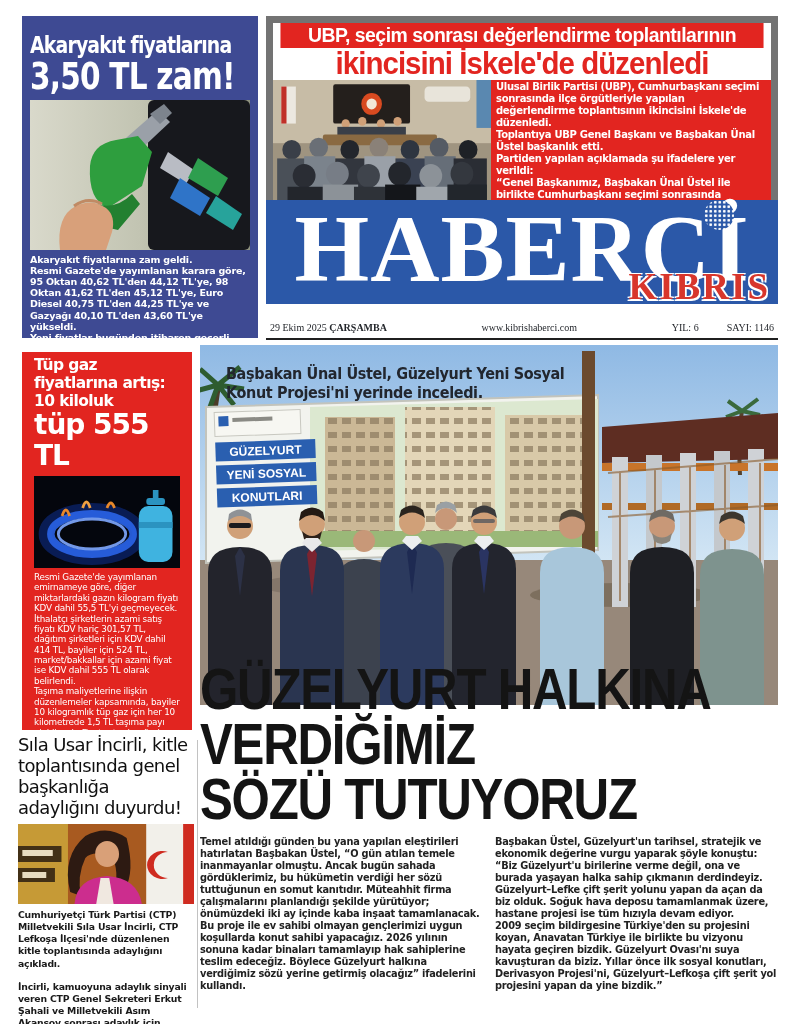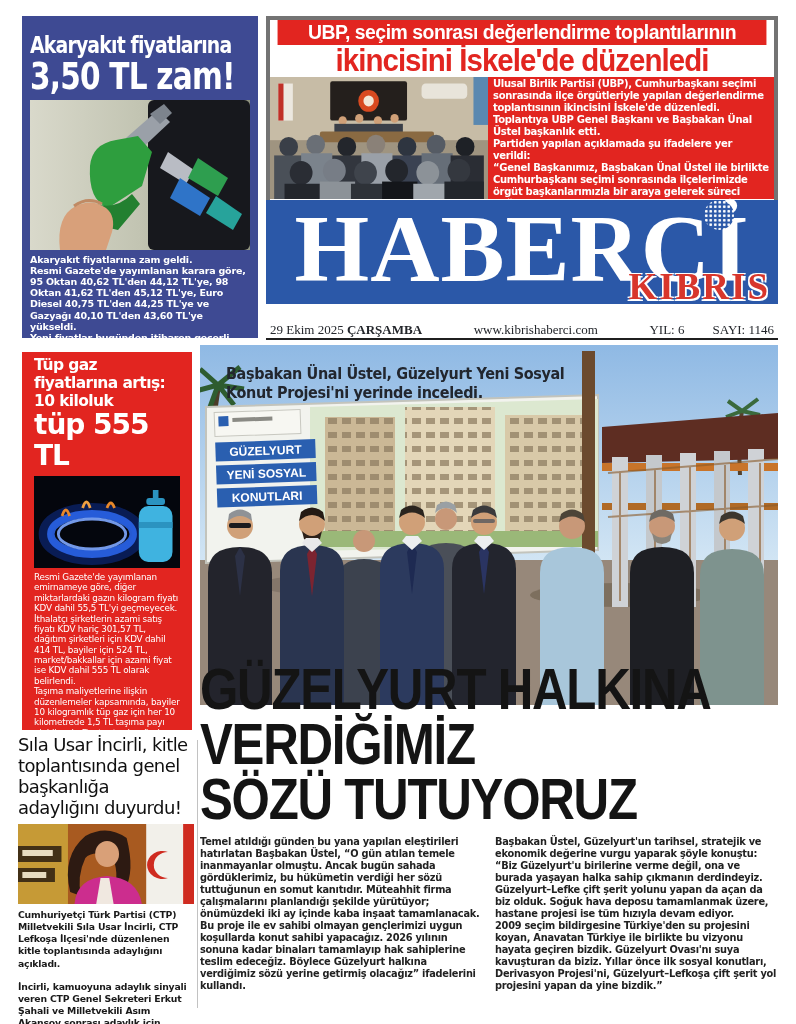--- a/index.html
+++ b/index.html
@@ -10,21 +10,21 @@
             background:#3e4a93;box-sizing:border-box;padding:17px 8px;}
   .fuel-title{color:#fff;font-weight:bold;font-size:23px;line-height:1.08;letter-spacing:-1px;
               transform:scaleX(0.82);transform-origin:left top;white-space:nowrap;}
   .fuel-title-big{color:#fff;font-weight:bold;font-size:37px;line-height:1.05;letter-spacing:-1px;
               transform:scaleX(0.8);transform-origin:left top;white-space:nowrap;}
   .fuel-photo{width:100%;height:150px;margin-top:3px;display:block;}
   .fuel-body{margin-top:4px;color:#fff;font-size:9.5px;line-height:1.18;font-weight:bold;letter-spacing:-0.2px;}
   .fuel-body p{margin:0;}
   
   #ubp-box{position:absolute;left:266px;top:16px;width:512px;height:192px;box-sizing:border-box;
-           border:4px solid #737373;background:#fff;}
+           border:7px solid #737373;background:#fff;}
   .ubp-banner{background:#e22520;color:#fff;text-align:center;
               font-family:"Liberation Sans",sans-serif;font-weight:bold;font-size:20px;
               line-height:1.25;letter-spacing:-0.5px;transform:scaleX(0.97);transform-origin:center;white-space:nowrap;}
   .ubp-line2{color:#e22520;text-align:center;font-family:"Liberation Sans",sans-serif;
              font-weight:bold;font-size:31px;line-height:1.0;letter-spacing:-1px;white-space:nowrap;
              transform:scaleX(0.95);transform-origin:center;}
   .ubp-content{display:flex;height:122px;overflow:hidden;margin-top:1px;}
   .ubp-photo{width:218px;height:122px;flex:0 0 auto;display:block;}
   .ubp-text{flex:1;background:#e22520;color:#fff;font-size:10px;line-height:1.2;font-weight:bold;
             letter-spacing:-0.3px;padding:1px 5px;overflow:hidden;}
@@ -35,22 +35,22 @@
                   line-height:104px;text-align:center;letter-spacing:1px;white-space:nowrap;
                   position:relative;top:-3px;}
   .halftone{position:absolute;right:44px;top:0px;width:30px;height:30px;border-radius:50%;
             background-color:#2b58a8;
             background-image:radial-gradient(#ffffff 1.1px, rgba(255,255,255,0) 1.7px);
             background-size:4.5px 4.5px;}
   .masthead-region{position:absolute;right:8px;bottom:-4px;color:#d8362c;
                    font-family:"Liberation Serif",serif;font-weight:bold;font-size:37px;letter-spacing:2px;
                    text-shadow:1.5px 1.5px 0 #fff,-1.5px -1.5px 0 #fff,1.5px -1.5px 0 #fff,-1.5px 1.5px 0 #fff;}
   #dateline{position:absolute;left:266px;top:316px;width:512px;height:24px;box-sizing:border-box;
-            border-bottom:2px solid #1f1f1f;display:flex;justify-content:space-between;align-items:flex-end;
-            font-family:"Liberation Serif",serif;font-size:13px;color:#23262b;padding:0 4px;}
+            border-bottom:2px solid #1f1f1f;display:flex;justify-content:space-between;align-items:center;
+            font-family:"Liberation Serif",serif;font-size:10px;color:#23262b;padding:0 4px;}
   #dateline .right-group{display:flex;gap:28px;}
   .bold{font-weight:bold;}
   
   #gas-box{position:absolute;left:22px;top:352px;width:170px;height:378px;background:#e22520;
            box-sizing:border-box;padding:5px 12px;overflow:hidden;}
   .gas-title{color:#fff;font-weight:bold;font-size:15.5px;line-height:1.15;letter-spacing:-0.6px;}
   .gas-title-big{color:#fff;font-weight:bold;font-size:28px;line-height:1.1;letter-spacing:-1px;}
   .gas-photo{width:100%;height:92px;margin-top:4px;display:block;}
   .gas-body{margin-top:4px;color:#fff;font-size:8.8px;line-height:1.18;font-weight:normal;letter-spacing:-0.2px;}
   .gas-body p{margin:0;}

